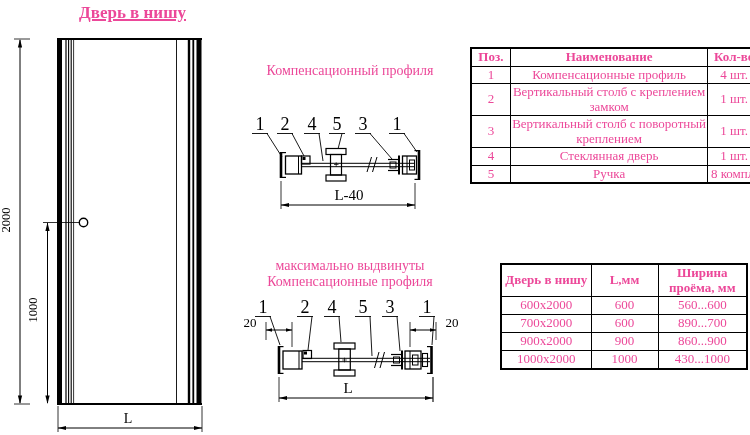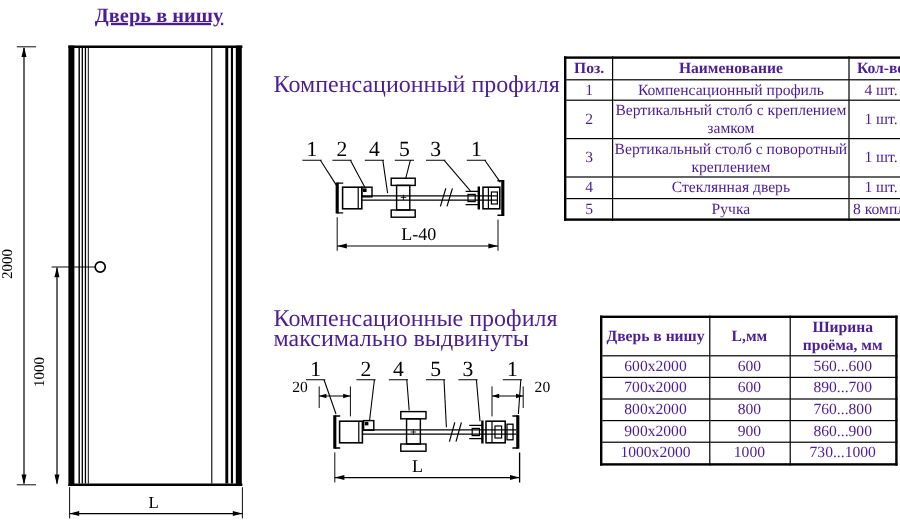--- a/index.html
+++ b/index.html
@@ -1,29 +1,29 @@
 <!DOCTYPE html>
 <html><head>
 <meta charset="utf-8">
 <style>
   html,body { margin:0; padding:0; background:#fff; }
   #screen {
     position:relative; width:750px; height:435px; background:#ffffff;
-    font-family:"Liberation Serif","DejaVu Serif",serif; color:#4c1d95;
+    font-family:"Liberation Serif","DejaVu Serif",serif; color:#ec4899;
     overflow:hidden;
     border-radius:18px;
   }
   .abs { position:absolute; }
   .title {
     left:50px; top:3px; width:165px; text-align:center;
     font-size:17px; font-weight:bold;
   }
   .title span { text-decoration:underline; text-decoration-thickness:2px; }
   .caption {
-    width:244px; text-align:left; font-size:20px; line-height:16px;
+    width:244px; text-align:center; font-size:14px; line-height:16px;
   }
   .cap-folded   { left:228px; top:63px;  }
   .cap-extended { left:228px; top:258px; }
   svg { display:block; }
   svg text { fill:#000; font-family:"Liberation Serif","DejaVu Serif",serif; }
   svg line, svg rect.o, svg path { stroke:#000; fill:none; }
   svg polygon { fill:#000; stroke:none; }
   table.tbl {
     position:absolute; border-collapse:collapse; table-layout:fixed;
     background:#fff; font-size:13px; text-align:center;
@@ -145,22 +145,22 @@
       <line x1="281" y1="181" x2="281" y2="209" stroke-width="0.8"></line>
       <line x1="415" y1="183" x2="415" y2="209" stroke-width="0.8"></line>
       <line x1="281" y1="205" x2="415" y2="205" stroke-width="1"></line>
       <polygon points="281,205 289,202.9 289,207.1"></polygon>
       <polygon points="415,205 407,202.9 407,207.1"></polygon>
       <text x="349" y="200" text-anchor="middle" font-size="15">L-40</text>
     </g>
   </svg>
 
   <div class="abs caption cap-extended">
+    <div>максимально выдвинуты</div>
     <div>Компенсационные профиля</div>
-    <div>максимально выдвинуты</div>
   </div>
 
   <svg class="abs" style="left:228px;top:293px" width="252" height="112" viewBox="228 293 252 112">
     <g stroke-width="0.9">
       <text x="263" y="313" text-anchor="middle" font-size="18">1</text>
       <text x="305" y="313" text-anchor="middle" font-size="18">2</text>
       <text x="332" y="313" text-anchor="middle" font-size="18">4</text>
       <text x="363" y="313" text-anchor="middle" font-size="18">5</text>
       <text x="390" y="313" text-anchor="middle" font-size="18">3</text>
       <text x="427" y="313" text-anchor="middle" font-size="18">1</text>
@@ -241,21 +241,21 @@
     <thead>
       <tr>
         <th>Поз.</th>
         <th>Наименование</th>
         <th>Кол-во</th>
       </tr>
     </thead>
     <tbody>
       <tr>
         <td>1</td>
-        <td>Компенсационный профиль</td>
+        <td>Компенсационные профиль</td>
         <td>4 шт.</td>
       </tr>
       <tr>
         <td>2</td>
         <td>Вертикальный столб с креплением замком</td>
         <td>1 шт.</td>
       </tr>
       <tr>
         <td>3</td>
         <td>Вертикальный столб с поворотный креплением</td>
@@ -292,30 +292,25 @@
         <td>600x2000</td>
         <td>600</td>
         <td>560...600</td>
       </tr>
       <tr>
         <td>700x2000</td>
         <td>600</td>
         <td>890...700</td>
       </tr>
       <tr>
-        <td>800x2000</td>
-        <td>800</td>
-        <td>760...800</td>
-      </tr>
-      <tr>
         <td>900x2000</td>
         <td>900</td>
         <td>860...900</td>
       </tr>
       <tr>
         <td>1000x2000</td>
         <td>1000</td>
-        <td>730...1000</td>
+        <td>430...1000</td>
       </tr>
     </tbody>
   </table>
 
 </div>
 
 </body></html>

